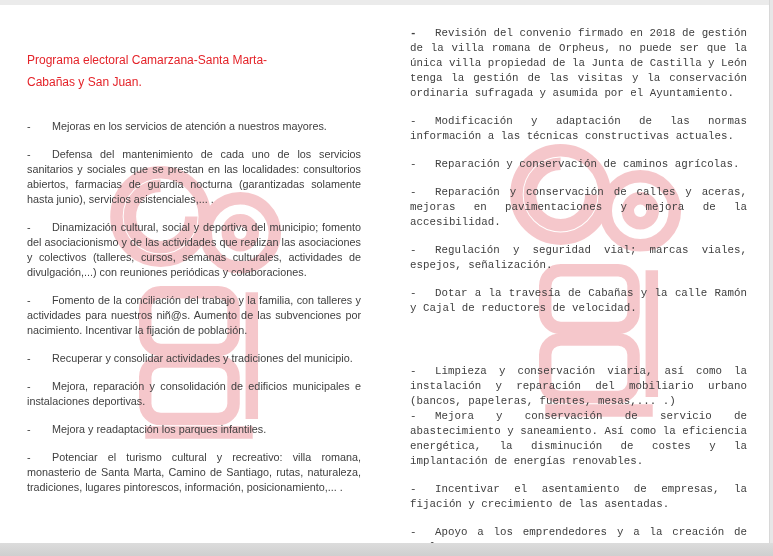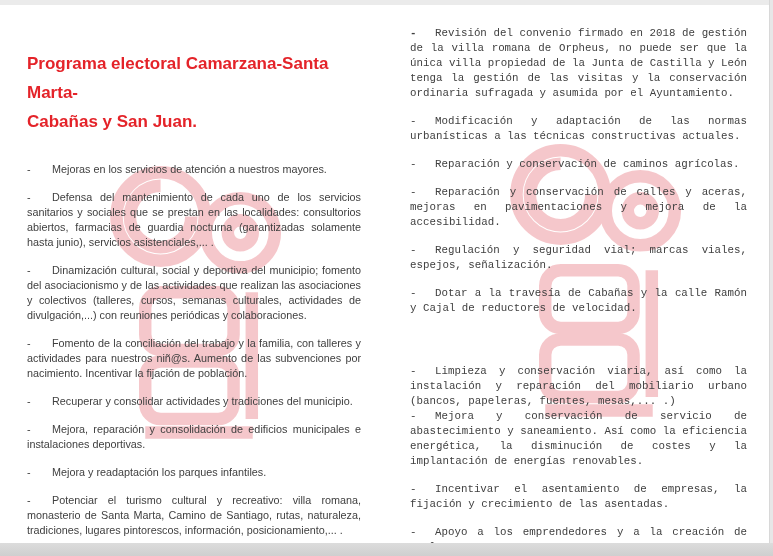--- a/index.html
+++ b/index.html
@@ -25,21 +25,21 @@
     background:#e7e7e7;border-left:1px solid #d8d8d8;
   }
   .wm{position:absolute;opacity:0.9;pointer-events:none;}
   .wm-left{left:103px;top:150px;}
   .wm-right{left:503px;top:128px;}
   .col{position:absolute;}
   .col-left{left:27px;top:44px;width:334px;}
   .col-right{left:410px;top:21px;width:337px;}
   h1.title{
     margin:0 0 26px 0;
-    font-size:17px;line-height:29px;font-weight:700;
+    font-size:12px;line-height:22px;font-weight:400;
     letter-spacing:0;
   }
   .items p.li{
     margin:0 0 13px 0;
     font-size:10.8px;line-height:15px;
     text-align:justify;
   }
   .items p.li.nogap{margin-bottom:0;margin-top:48px;}
   .dash{display:inline-block;width:25px;}
   .dash.bold{font-weight:700;}
@@ -88,21 +88,21 @@
           <p class="li"><span class="dash">-</span><span>Recuperar y consolidar actividades y tradiciones del municipio.</span></p>
           <p class="li"><span class="dash">-</span><span>Mejora, reparación y consolidación de edificios municipales e instalaciones deportivas.</span></p>
           <p class="li"><span class="dash">-</span><span>Mejora y readaptación los parques infantiles.</span></p>
           <p class="li"><span class="dash">-</span><span>Potenciar el turismo cultural y recreativo: villa romana, monasterio de Santa Marta, Camino de Santiago, rutas, naturaleza, tradiciones, lugares pintorescos, información, posicionamiento,... .</span></p>
         </div>
     </div>
 
     <div class="col col-right">
       <div class="items" id="right-items" style="color: rgb(64, 64, 64); font-family: Liberation Mono, monospace;">
           <p class="li"><span class="dash bold">-</span><span>Revisión del convenio firmado en 2018 de gestión de la villa romana de Orpheus, no puede ser que la única villa propiedad de la Junta de Castilla y León tenga la gestión de las visitas y la conservación ordinaria sufragada  y asumida por el Ayuntamiento.</span></p>
-          <p class="li"><span class="dash">-</span><span>Modificación y adaptación de las normas urbanísticas a las técnicas constructivas actuales.</span></p>
+          <p class="li"><span class="dash">-</span><span>Modificación y adaptación de las normas información a las técnicas constructivas actuales.</span></p>
           <p class="li"><span class="dash">-</span><span>Reparación y conservación de caminos agrícolas.</span></p>
           <p class="li"><span class="dash">-</span><span>Reparación y conservación de calles y aceras, mejoras en pavimentaciones y mejora de la accesibilidad.</span></p>
           <p class="li"><span class="dash">-</span><span>Regulación y seguridad vial; marcas viales, espejos, señalización.</span></p>
           <p class="li"><span class="dash">-</span><span>Dotar a la travesía de Cabañas y la calle Ramón y Cajal de reductores de velocidad.</span></p>
           <p class="li nogap"><span class="dash">-</span><span>Limpieza y conservación viaria, así como la instalación y reparación del mobiliario urbano (bancos, papeleras, fuentes, mesas,... .)</span></p>
           <p class="li"><span class="dash">-</span><span>Mejora y conservación de servicio de abastecimiento y saneamiento. Así como la eficiencia energética, la disminución de costes y la implantación de energías renovables.</span></p>
           <p class="li"><span class="dash">-</span><span>Incentivar el asentamiento de empresas, la fijación y crecimiento de las asentadas.</span></p>
           <p class="li"><span class="dash">-</span><span>Apoyo a los emprendedores y a la creación de empleo.</span></p>
           <p class="li"><span class="dash">-</span><span>Lucha por una conectividad adecuada,  dotar de contenidos actualizados la página web municipal.</span></p>
         </div>

